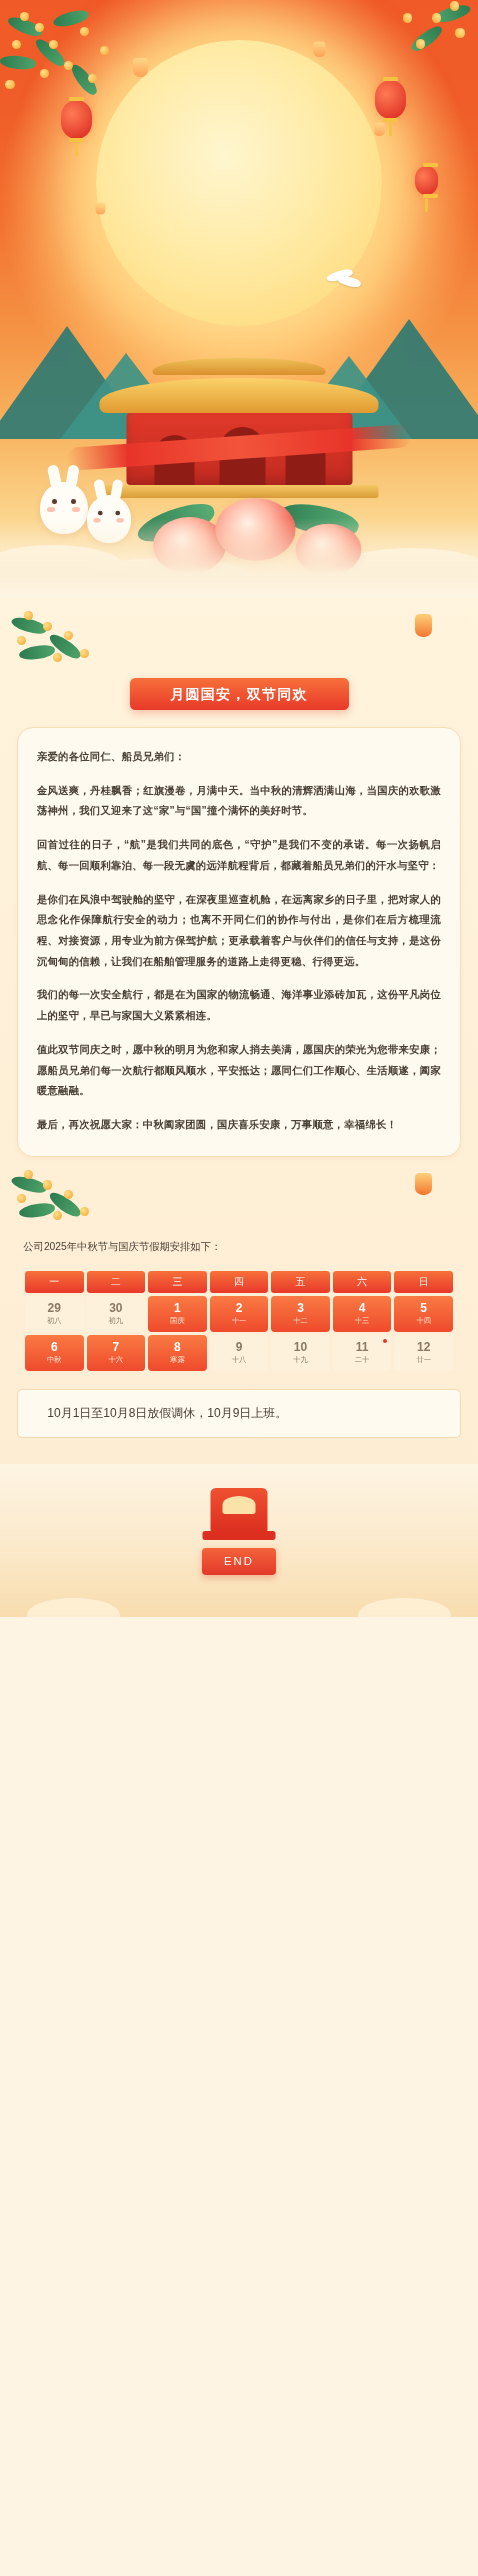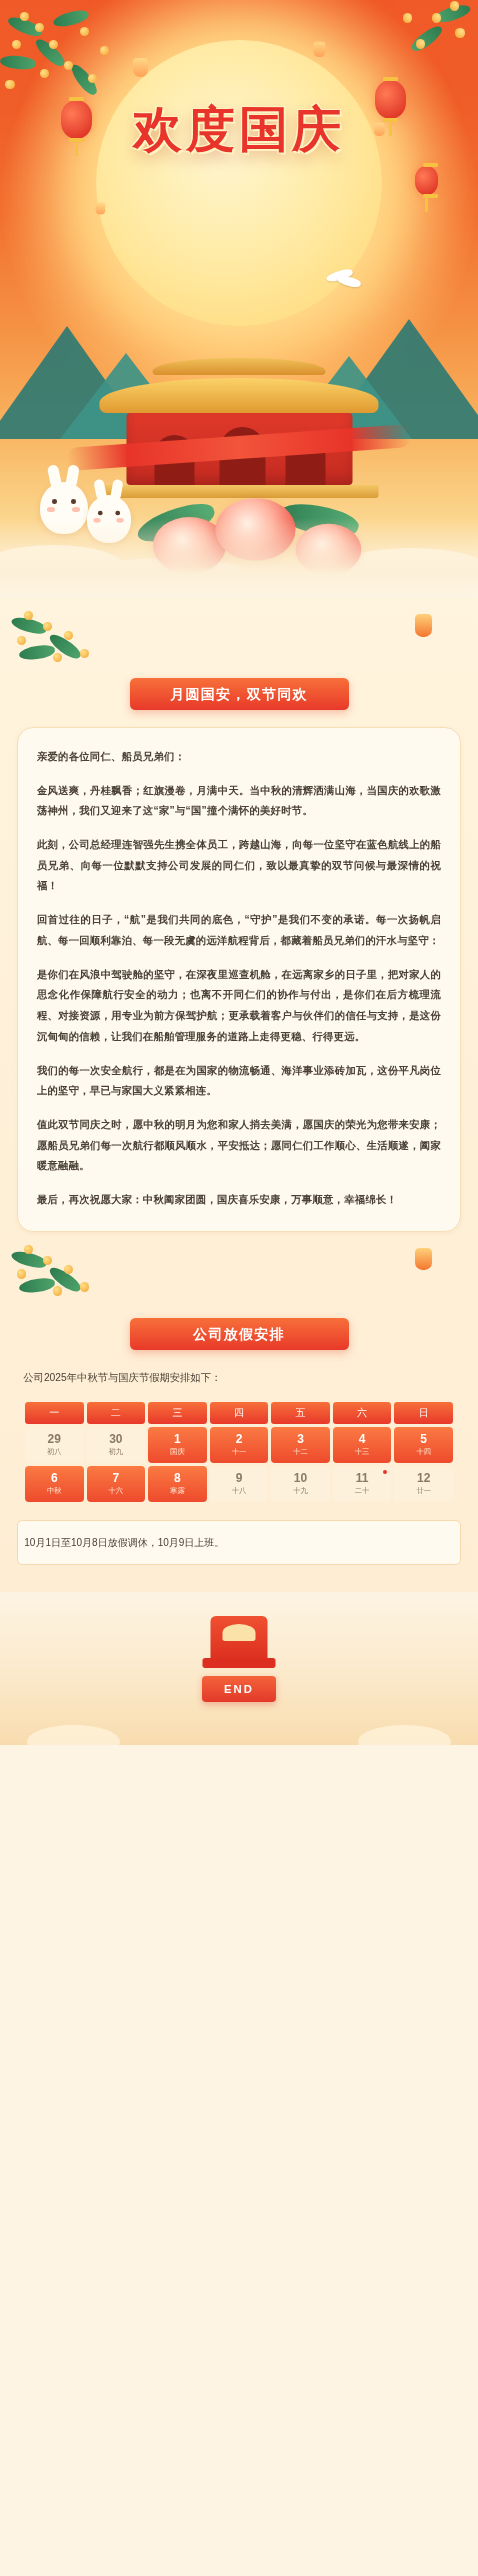--- a/index.html
+++ b/index.html
@@ -366,23 +366,23 @@
     position: absolute; top: 3.3px; right: 4px;
     width: 4.6px; height: 4.6px; border-radius: 50%;
     background: #e8342a;
   }
 
   .notice {
     margin: 14.6px 17.3px 0;
     background: #fffaf0;
     border: 0.7px solid #f3d9ad;
     border-radius: 5.3px;
-    padding: 12px 6px;
+    padding: 12px 29px;
     color: #4a4035;
-    font-size: 10px;
+    font-size: 12px;
     line-height: 1.9;
   }
 
   
   .footer {
     position: relative;
     height: 153px;
     background: linear-gradient(180deg,#fdf4e3 0%, #fbe8c8 60%, #f8dcae 100%);
     overflow: hidden;
   }
@@ -406,21 +406,21 @@
   }
   .end-btn {
     position: absolute;
     left: 50%; transform: translateX(-50%);
     top: 84px;
     width: 74px; height: 26.6px;
     line-height: 26.6px;
     text-align: center;
     color: #fff;
     font-size: 11.3px;
-    font-weight: bold;
+    font-weight: normal;
     letter-spacing: 2px;
     border-radius: 4px;
     background: linear-gradient(180deg,#f4633a,#e2392a);
     box-shadow: 0 2.7px 6.6px rgba(220,60,40,.3);
   }
   .footer .cloud-f {
     position: absolute;
     bottom: -13.3px;
     width: 93px; height: 33px;
     background: #fff3da;
@@ -476,21 +476,20 @@
         <span class="tassel"></span>
       </div>
     <div class="lantern lan2">
         <span class="tassel"></span>
       </div>
     <div class="lantern lan3">
         <span class="tassel"></span>
       </div>
 
     <div class="hero-title">
-      <div class="line line1">欢度国庆</div>
     </div>
 
     <div class="bird">
       <div class="w w1"></div>
       <div class="w w2"></div>
     </div>
 
     <div class="mountain m1"></div>
     <div class="mountain m2"></div>
     <div class="mountain m3"></div>
@@ -550,21 +549,20 @@
         <div class="flower" style="left:46px;top:48px"></div>
       </div>
       <div class="lantern-small"></div>
     </div>
 
     <div class="section-title">月圆国安，双节同欢</div>
 
     <div class="card">
       <p>亲爱的各位同仁、船员兄弟们：</p>
       <p>金风送爽，丹桂飘香；红旗漫卷，月满中天。当中秋的清辉洒满山海，当国庆的欢歌激荡神州，我们又迎来了这“家”与“国”撞个满怀的美好时节。</p>
-      <p>此刻，公司总经理连智强先生携全体员工，跨越山海，向每一位坚守在蓝色航线上的船员兄弟、向每一位默默支持公司发展的同仁们，致以最真挚的双节问候与最深情的祝福！</p>
       <p>回首过往的日子，“航”是我们共同的底色，“守护”是我们不变的承诺。每一次扬帆启航、每一回顺利靠泊、每一段无虞的远洋航程背后，都藏着船员兄弟们的汗水与坚守：</p>
       <p>是你们在风浪中驾驶舱的坚守，在深夜里巡查机舱，在远离家乡的日子里，把对家人的思念化作保障航行安全的动力；也离不开同仁们的协作与付出，是你们在后方梳理流程、对接资源，用专业为前方保驾护航；更承载着客户与伙伴们的信任与支持，是这份沉甸甸的信赖，让我们在船舶管理服务的道路上走得更稳、行得更远。</p>
       <p>我们的每一次安全航行，都是在为国家的物流畅通、海洋事业添砖加瓦，这份平凡岗位上的坚守，早已与家国大义紧紧相连。</p>
       <p>值此双节同庆之时，愿中秋的明月为您和家人捎去美满，愿国庆的荣光为您带来安康；愿船员兄弟们每一次航行都顺风顺水，平安抵达；愿同仁们工作顺心、生活顺遂，阖家暖意融融。</p>
       <p>最后，再次祝愿大家：中秋阖家团圆，国庆喜乐安康，万事顺意，幸福绵长！</p>
     </div>
 
     <div class="divider-art">
       <div class="branch branch-left">
         <div class="leaf" style="left:4px;top:14.6px;transform:rotate(18deg)"></div>
@@ -573,21 +571,20 @@
         <div class="flower" style="left:17.3px;top:6.6px"></div>
         <div class="flower" style="left:36px;top:17.3px"></div>
         <div class="flower" style="left:10.6px;top:31px"></div>
         <div class="flower" style="left:57px;top:26.6px"></div>
         <div class="flower" style="left:73px;top:44px"></div>
         <div class="flower" style="left:46px;top:48px"></div>
       </div>
       <div class="lantern-small"></div>
     </div>
 
-    <div class="section-title second">公司放假安排</div>
 
     <div class="cal-wrap">
       <div class="cal-note">公司2025年中秋节与国庆节假期安排如下：</div>
       <table class="cal">
         <thead>
           <tr>
             <th>一</th>
             <th>二</th>
             <th>三</th>
             <th>四</th>

